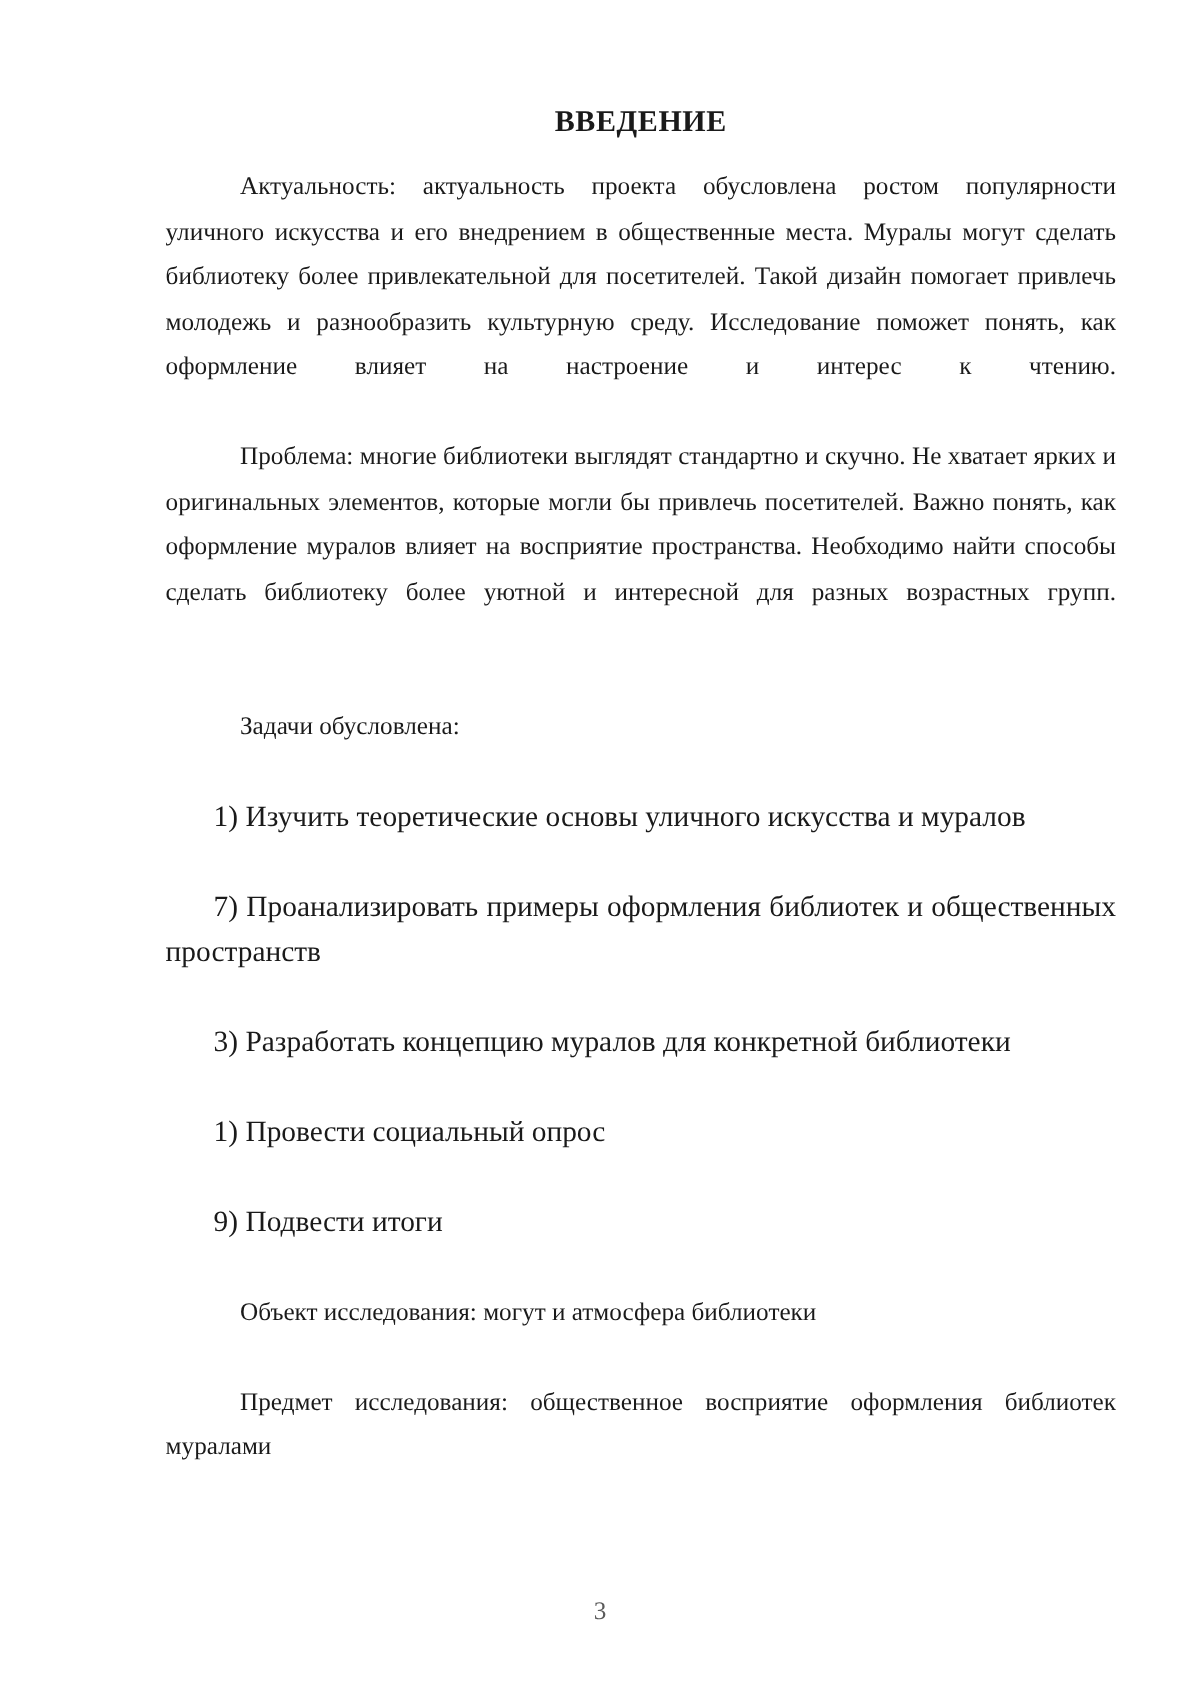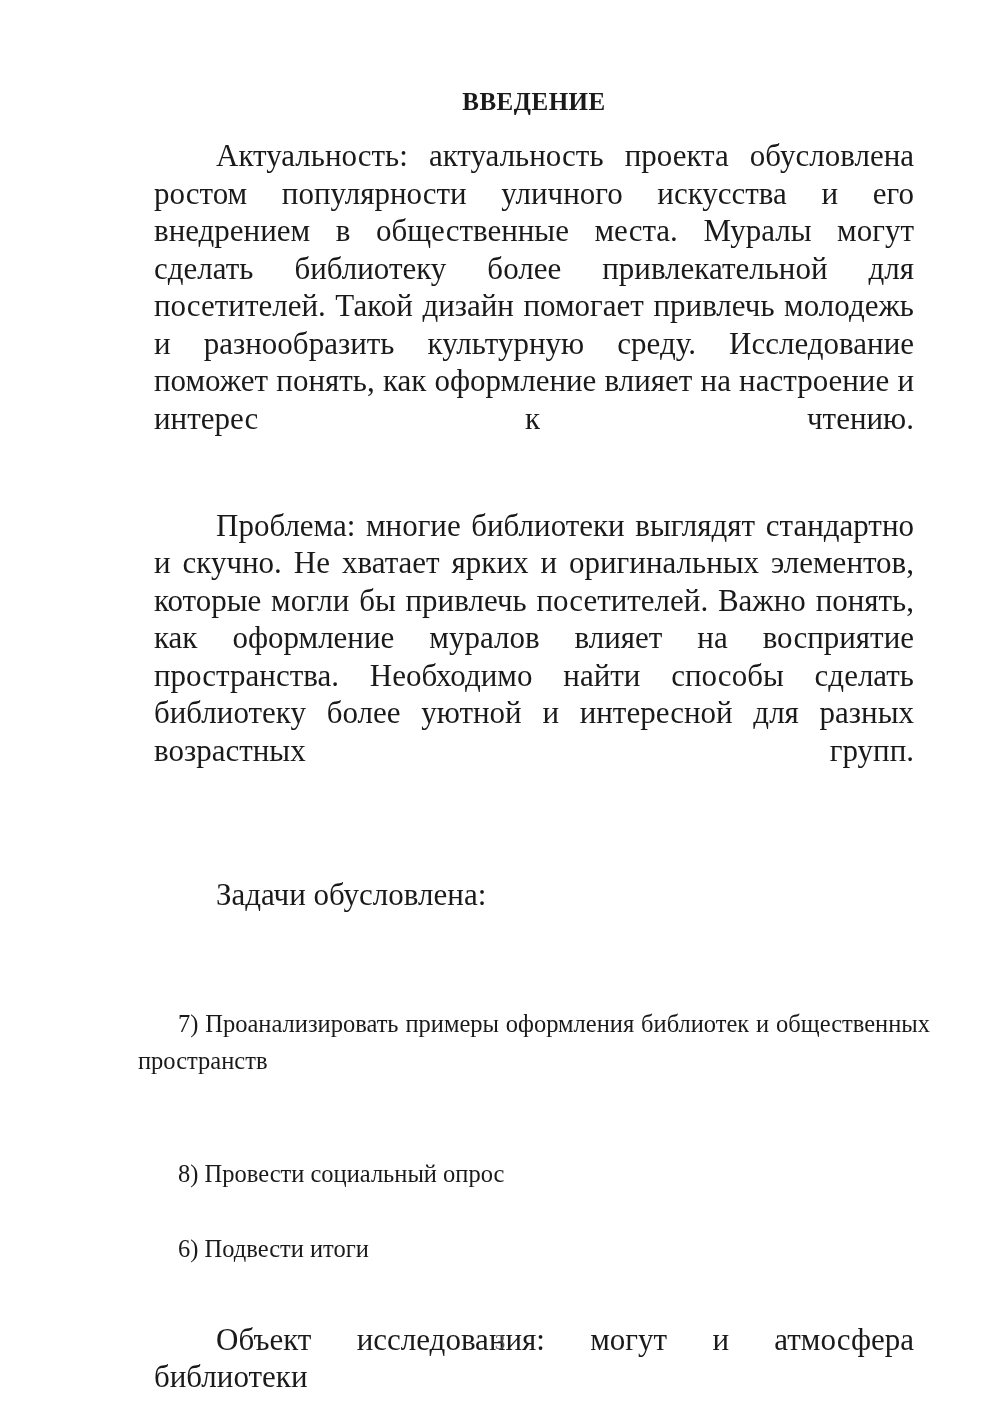--- a/index.html
+++ b/index.html
@@ -35,22 +35,22 @@
   .doc-title {
     font-size: 25px;
     font-weight: bold;
     text-align: center;
     letter-spacing: 0.5px;
     margin: 0 0 19px 0;
     line-height: 1.28;
   }
 
   p.para {
-    margin: 16px;
-    font-size: 31px;
+    margin: 0;
+    font-size: 21px;
     line-height: 37.5px;
     text-align: justify;
     text-justify: inter-word;
     text-indent: 62px;
     hyphens: none;
     -webkit-hyphens: none;
   }
 
   
   p.listitem {
@@ -100,35 +100,37 @@
 
     <div class="gap-line"></div>
 
 
     <div class="gap-line"></div>
 
     <p class="para">Задачи обусловлена:</p>
 
     <div class="gap-line"></div>
 
+    <p class="listitem">1) Изучить теоретические основы уличного искусства и муралов</p>
 
     <div class="gap-line"></div>
 
     <p class="listitem justify-all">7) Проанализировать примеры оформления библиотек и общественных пространств</p>
 
     <div class="gap-line"></div>
 
+    <p class="listitem">3) Разработать концепцию муралов для конкретной библиотеки</p>
 
     <div class="gap-line"></div>
 
-    <p class="listitem">8) Провести социальный опрос</p>
+    <p class="listitem">1) Провести социальный опрос</p>
 
     <div class="gap-line"></div>
 
-    <p class="listitem">6) Подвести итоги</p>
+    <p class="listitem">9) Подвести итоги</p>
 
     <div class="gap-line"></div>
 
     <p class="para">Объект исследования: могут и атмосфера библиотеки</p>
 
     <div class="gap-line"></div>
 
     <p class="para justify-all">Предмет исследования: общественное восприятие оформления библиотек муралами</p>
 
     <div class="gap-line"></div>

